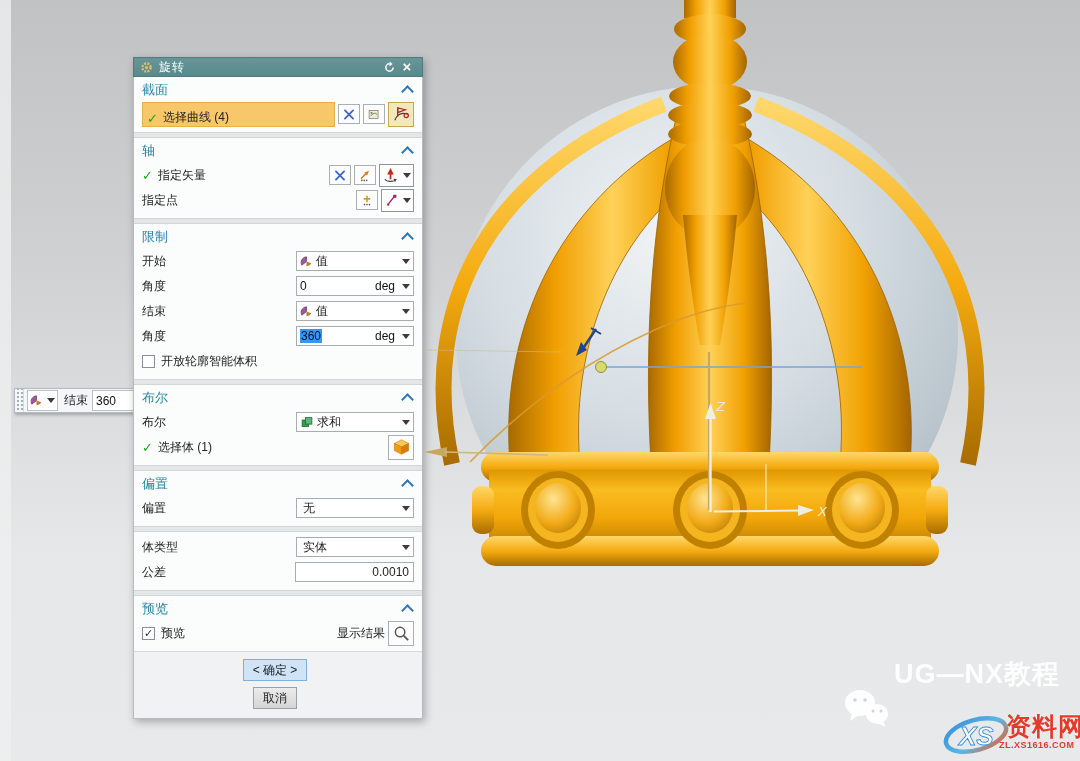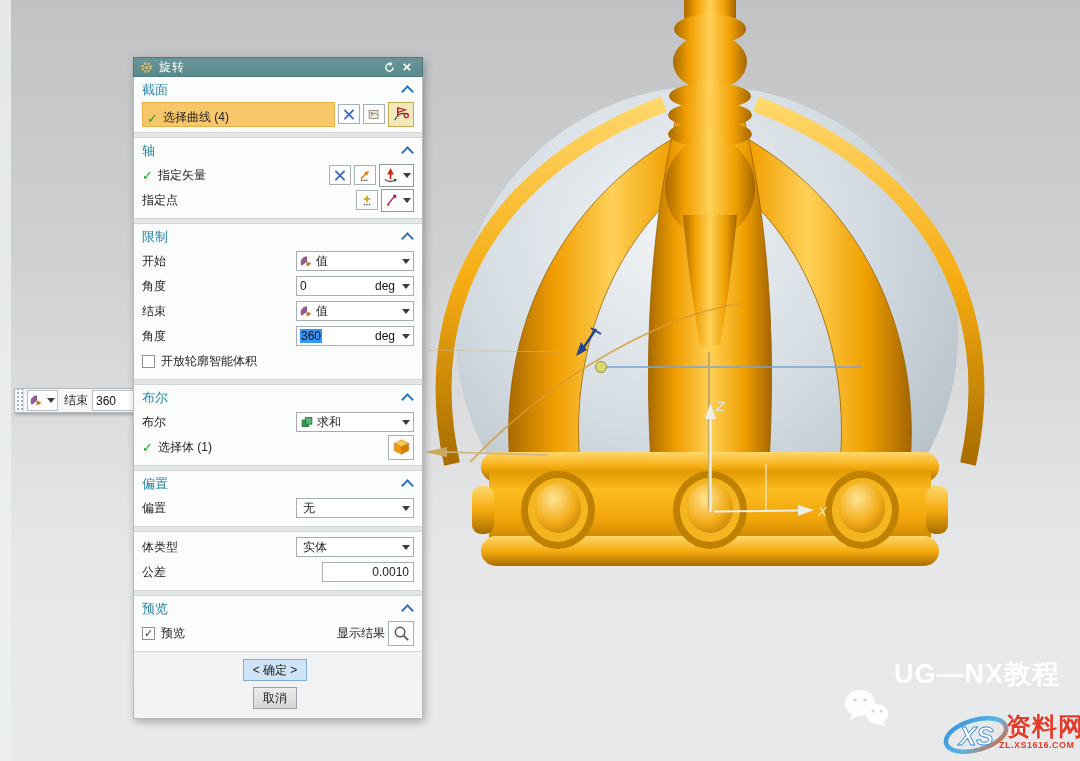--- a/index.html
+++ b/index.html
@@ -57,21 +57,21 @@
        display:flex;align-items:center;padding:0 3px;box-sizing:border-box;}
   .field .val{color:#111;}
   .field .unit{margin-left:auto;color:#111;margin-right:3px;}
   .dd{width:0;height:0;border-left:4px solid transparent;border-right:4px solid transparent;
        border-top:5px solid #3c3c3c;margin-left:4px;flex:0 0 auto;}
   .combo-txt{margin-left:3px;}
   .sel{background:#3297fd;color:#fff;padding:0 1px;}
   .cb{width:13px;height:13px;border:1px solid #8a9096;background:#fff;display:inline-flex;
        align-items:center;justify-content:center;margin-right:6px;flex:0 0 auto;box-sizing:border-box;}
   .cb.on::before{content:"\2713";font-size:11px;color:#333;font-weight:bold;}
-  .tol-field{margin-left:auto;width:92px;height:20px;border:1px solid #a7adb3;background:#fff;
+  .tol-field{margin-left:auto;width:119px;height:20px;border:1px solid #a7adb3;background:#fff;
        display:flex;align-items:center;justify-content:flex-end;padding:0 4px;box-sizing:border-box;}
   .footer{display:flex;justify-content:flex-end;align-items:center;gap:6px;
        padding:7px 12px 9px 6px;background:#f1f2f3;border-top:1px solid #d6d9da;flex-direction:column;}
   .btn{height:22px;font-size:12px;padding:0 9px;border:1px solid #9aa0a5;
        background:linear-gradient(#ececec,#d5d5d5);color:#222;display:flex;align-items:center;}
   .btn.ok{background:#cfe4f7;border-color:#7fb0dc;}
   
   .wm-text{position:absolute;left:894px;top:656px;z-index:2;color:rgba(255,255,255,.93);
        font-size:27px;font-weight:600;letter-spacing:1px;white-space:nowrap;}
   .wechat{position:absolute;left:843px;top:688px;z-index:2;}

